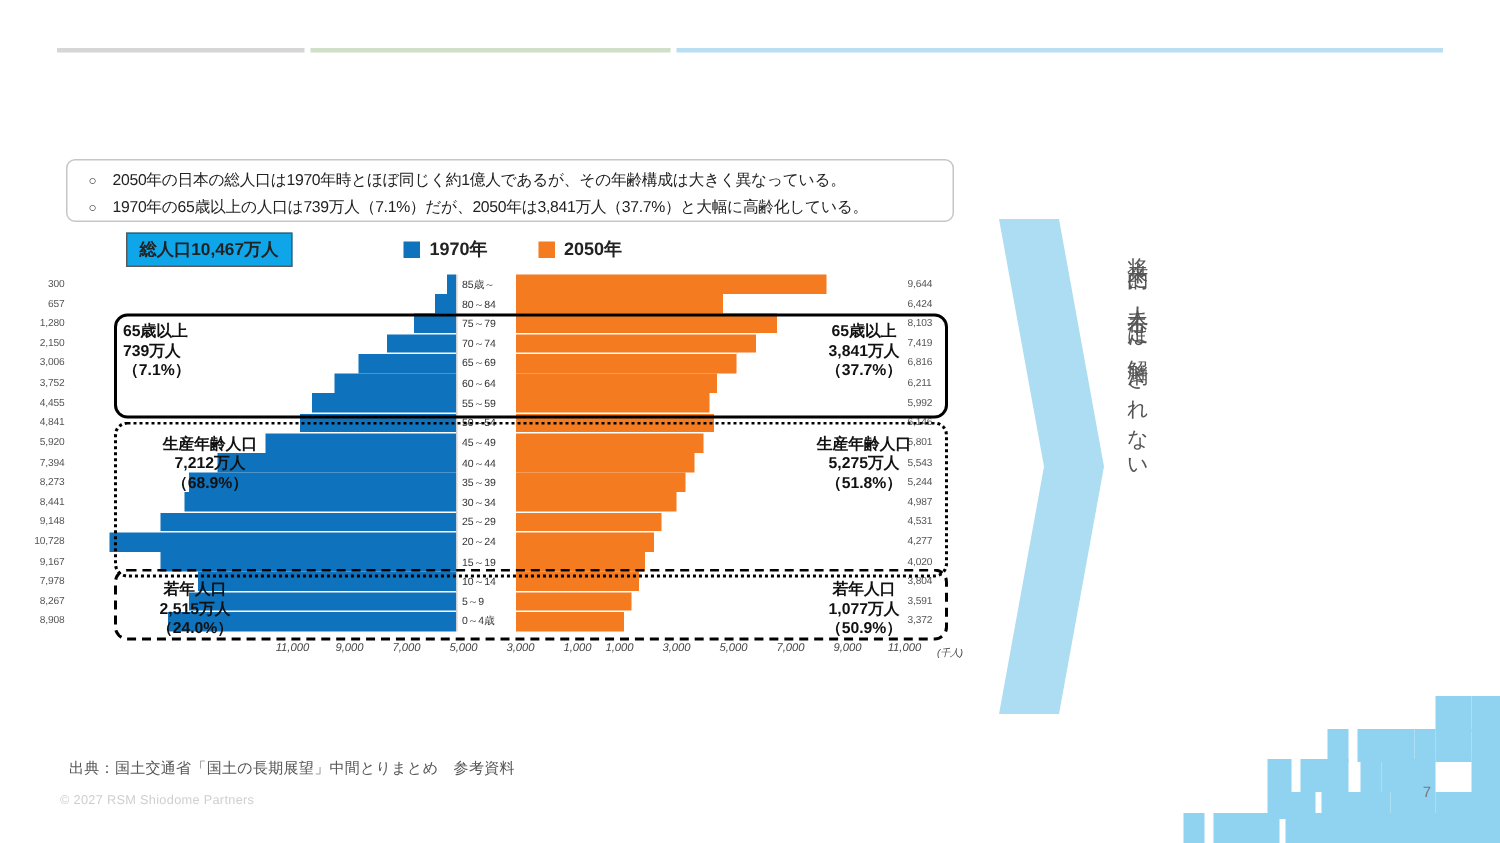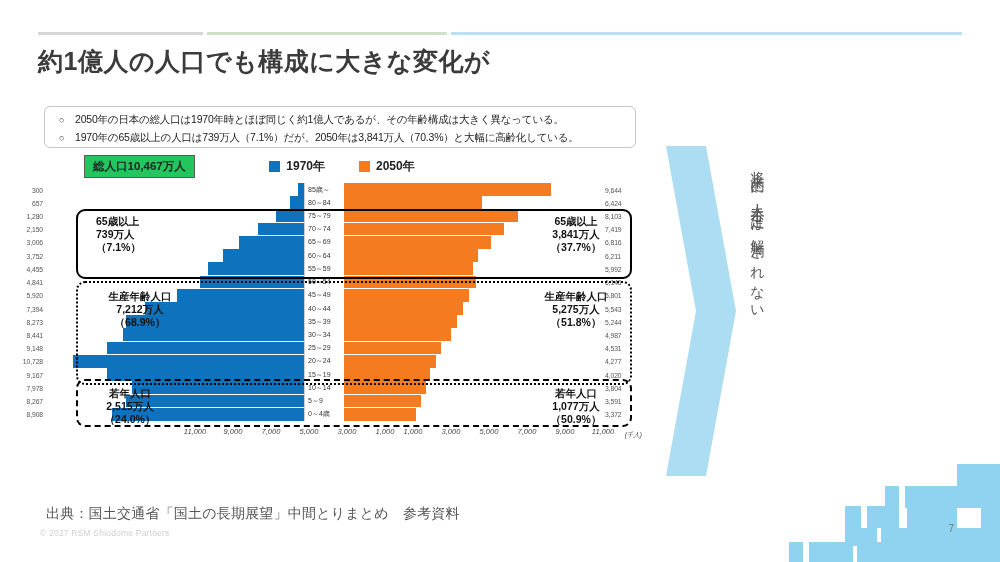--- a/index.html
+++ b/index.html
@@ -34,21 +34,21 @@
   .bullet-mark{
     font-size:9px;color:#333;width:16px;flex:0 0 16px;line-height:1;
   }
   .bullet-text{font-size:10.5px;color:#222;letter-spacing:-.2px;white-space:nowrap;}
 
   
   .chart-wrap{position:absolute;left:46px;top:155px;width:592px;height:300px;}
 
   .legend-row{position:relative;height:24px;}
   .total-box{
-    position:absolute;top:0;border:1px solid #5a5a5a;background:#22c55e;
+    position:absolute;top:0;border:1px solid #5a5a5a;background:#0ea5e9;
     font-size:11.5px;font-weight:bold;color:#222;padding:3px 8px;white-space:nowrap;
   }
   .total-left{left:38px;}
   .total-right{right:8px;}
   .legend-items{
     position:absolute;left:0;right:0;top:3px;display:flex;justify-content:center;gap:34px;
   }
   .legend-item{display:flex;align-items:center;gap:6px;font-size:12px;font-weight:bold;color:#222;}
   .swatch{width:11px;height:11px;display:inline-block;}
 
@@ -83,21 +83,21 @@
   .axis{position:absolute;left:0;top:272px;width:592px;height:16px;font-style:italic;}
   .axis-half{position:absolute;top:0;height:14px;display:flex;}
   .axis-half.left{left:130px;}
   .axis-half.right{left:348px;}
   .tick{font-size:7.5px;color:#444;width:38px;text-align:center;}
   .axis-unit{position:absolute;right:-4px;top:4px;font-size:6.5px;color:#444;}
 
   
   .callout{
     position:absolute;text-align:center;font-size:10.5px;font-weight:bold;
-    color:#111;line-height:1.25;background:transparent;padding:4px 20px;
+    color:#111;line-height:1.25;background:transparent;padding:4px 6px;
     box-sizing:border-box;white-space:nowrap;
   }
   .co-l1{left:30px;top:28px;width:118px;text-align:left;}
   .co-l2{left:30px;top:103px;width:128px;}
   .co-l3{left:24px;top:200px;width:120px;}
   .co-r1{right:6px;top:28px;width:112px;}
   .co-r2{right:6px;top:103px;width:112px;}
   .co-r3{right:6px;top:200px;width:112px;}
   .band{
     position:absolute;left:30px;right:6px;pointer-events:none;
@@ -108,21 +108,21 @@
 
   
   .source-notes{
     position:absolute;left:52px;top:450px;width:620px;
     font-size:7.5px;color:#333;line-height:1.55;
   }
   .source-notes .n2{padding-left:16px;}
 
   
   .footer-src{
-    position:absolute;left:46px;top:505px;font-size:14px;color:#555;letter-spacing:.2px;
+    position:absolute;left:46px;top:505px;font-size:10px;color:#555;letter-spacing:.2px;
   }
   .copyright{
     position:absolute;left:40px;top:528px;font-size:8.5px;color:#cfcfcf;letter-spacing:.2px;
   }
 
   
   .arrow{position:absolute;left:666px;top:146px;width:70px;height:330px;}
   .vtext{
     position:absolute;left:748px;top:160px;height:300px;
     writing-mode:vertical-rl;font-size:14px;color:#555;letter-spacing:4px;
@@ -139,30 +139,29 @@
 <body>
 
 <div class="slide">
 
   <div class="top-rules">
     <div class="rule gray"></div>
     <div class="rule green"></div>
     <div class="rule blue"></div>
   </div>
 
-  <div class="title">約1億人の人口でも構成に大きな変化が</div>
 
   <div class="bullet-box">
     <div class="bullet-row">
       <span class="bullet-mark">○</span>
       <span class="bullet-text">2050年の日本の総人口は1970年時とほぼ同じく約1億人であるが、その年齢構成は大きく異なっている。</span>
     </div>
     <div class="bullet-row">
       <span class="bullet-mark">○</span>
-      <span class="bullet-text">1970年の65歳以上の人口は739万人（7.1%）だが、2050年は3,841万人（70.3%）と大幅に高齢化している。</span>
+      <span class="bullet-text">1970年の65歳以上の人口は739万人（7.1%）だが、2050年は3,841万人（37.7%）と大幅に高齢化している。</span>
     </div>
   </div>
 
   <div class="chart-wrap">
 
     <div class="legend-row">
       <div class="total-box total-left">総人口10,467万人</div>
       <div class="legend-items">
         <div class="legend-item">
           <span class="swatch" style="background:#0F72BC"></span>

